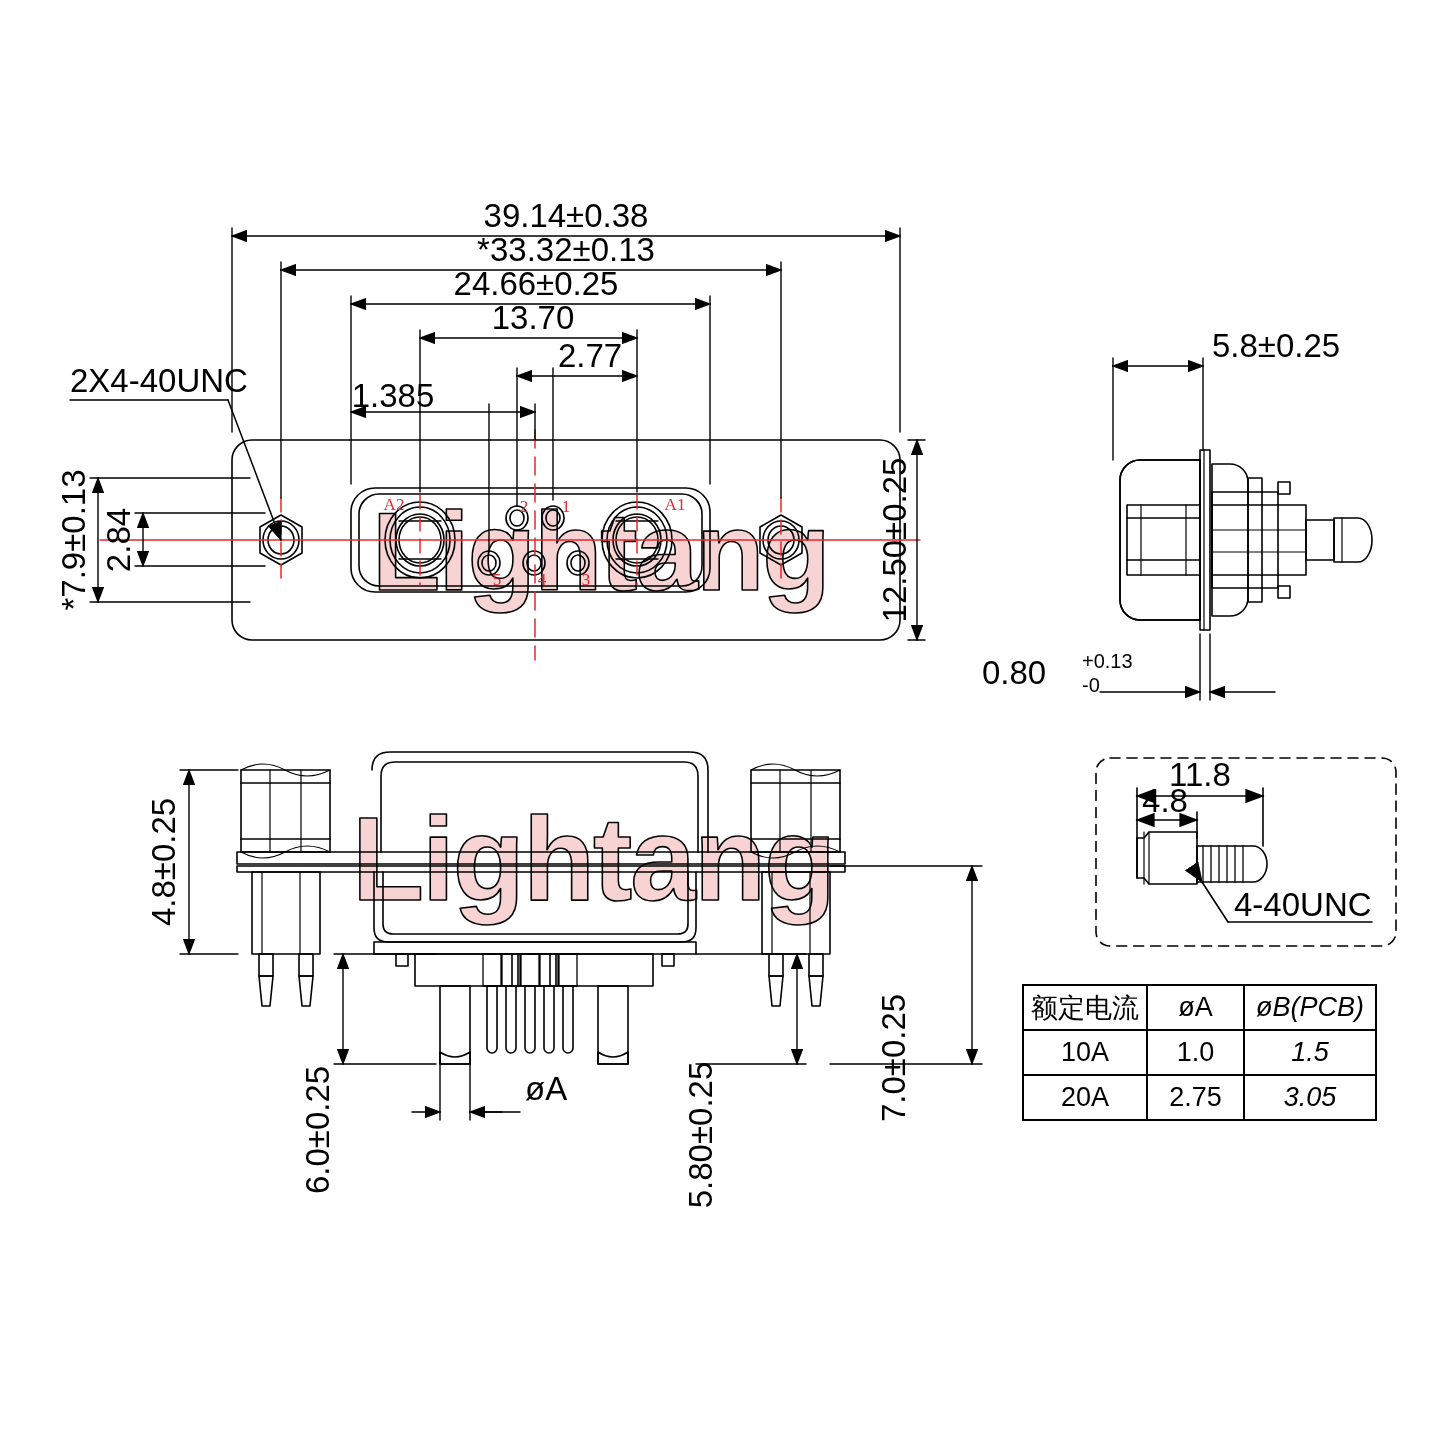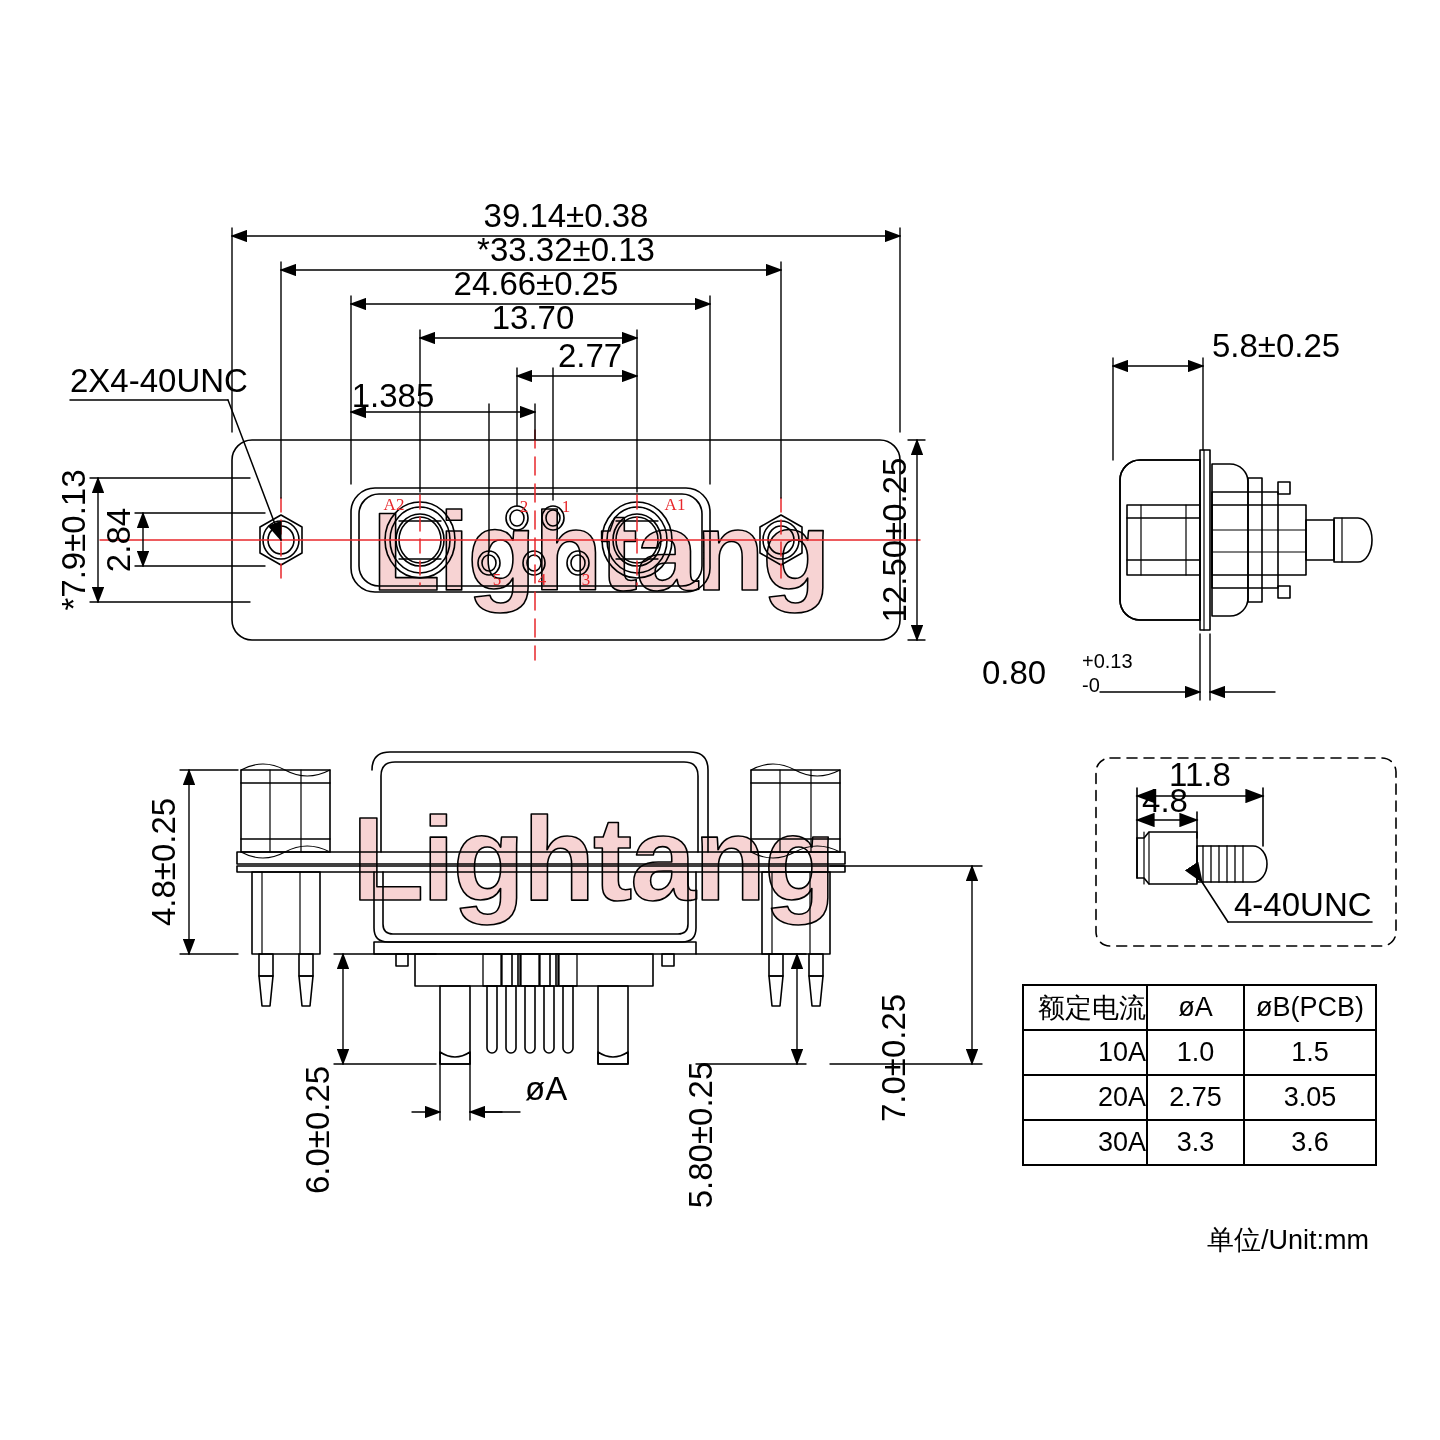--- a/index.html
+++ b/index.html
@@ -13,23 +13,23 @@
   .pinlbl-a{font-family:"Liberation Serif","DejaVu Serif",serif;font-size:17px;fill:#e8272b;}
   .wm{font-family:"Liberation Sans","DejaVu Sans",sans-serif;font-weight:bold;
       fill:#f7d3d3;letter-spacing:-2px;}
   
   .spec-wrap{position:absolute;left:1022px;top:984px;}
   table.spec{border-collapse:collapse;}
   table.spec td,table.spec th{
      border:2px solid #000;text-align:center;vertical-align:middle;
      font-family:"Liberation Sans","DejaVu Sans",sans-serif;
      font-size:27px;font-weight:normal;padding:0;height:43px;}
-  table.spec th:nth-child(1),table.spec td:nth-child(1){width:122px;text-align:right;}
+  table.spec th:nth-child(1),table.spec td:nth-child(1){width:122px;}
   table.spec th:nth-child(2),table.spec td:nth-child(2){width:95px;}
-  table.spec th:nth-child(3),table.spec td:nth-child(3){width:130px;}
+  table.spec th:nth-child(3),table.spec td:nth-child(3){width:130px;font-style:italic;}
   .unit-note{position:absolute;left:1022px;top:1222px;width:347px;text-align:right;
      font-size:27px;font-family:"Liberation Sans","DejaVu Sans",sans-serif;}
 </style>
 </head>
 <body>
 
 <div class="stage">
 
 <svg class="draw" viewBox="0 0 1440 1440">
   <defs>
@@ -360,24 +360,18 @@
       <tr>
         <td>10A</td>
         <td>1.0</td>
         <td>1.5</td>
       </tr>
       <tr>
         <td>20A</td>
         <td>2.75</td>
         <td>3.05</td>
       </tr>
-      <tr>
-        <td>30A</td>
-        <td>3.3</td>
-        <td>3.6</td>
-      </tr>
     </tbody>
   </table>
 </div>
 
-<div class="unit-note">单位/Unit:mm</div>
 
 </div>
 
 </body></html>

